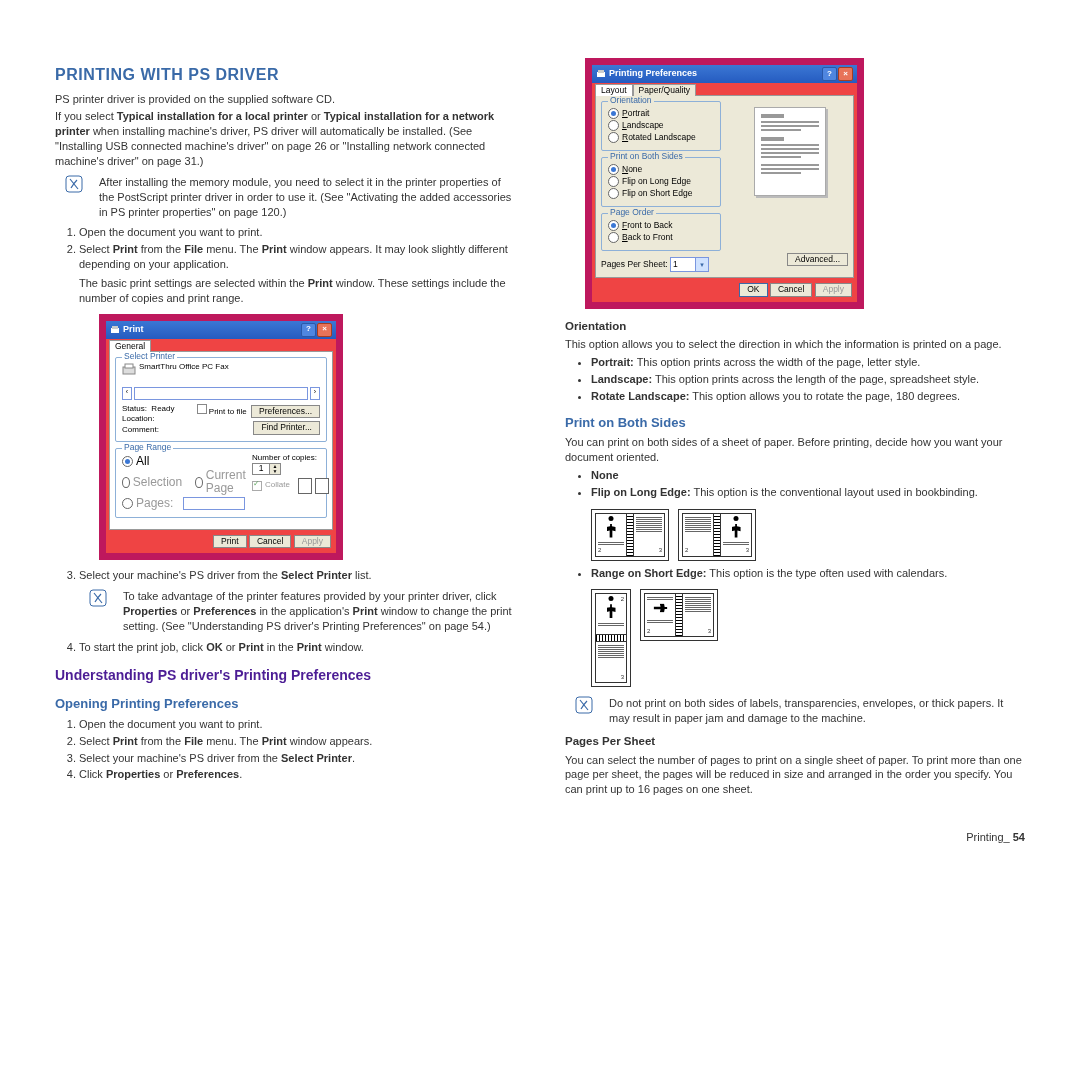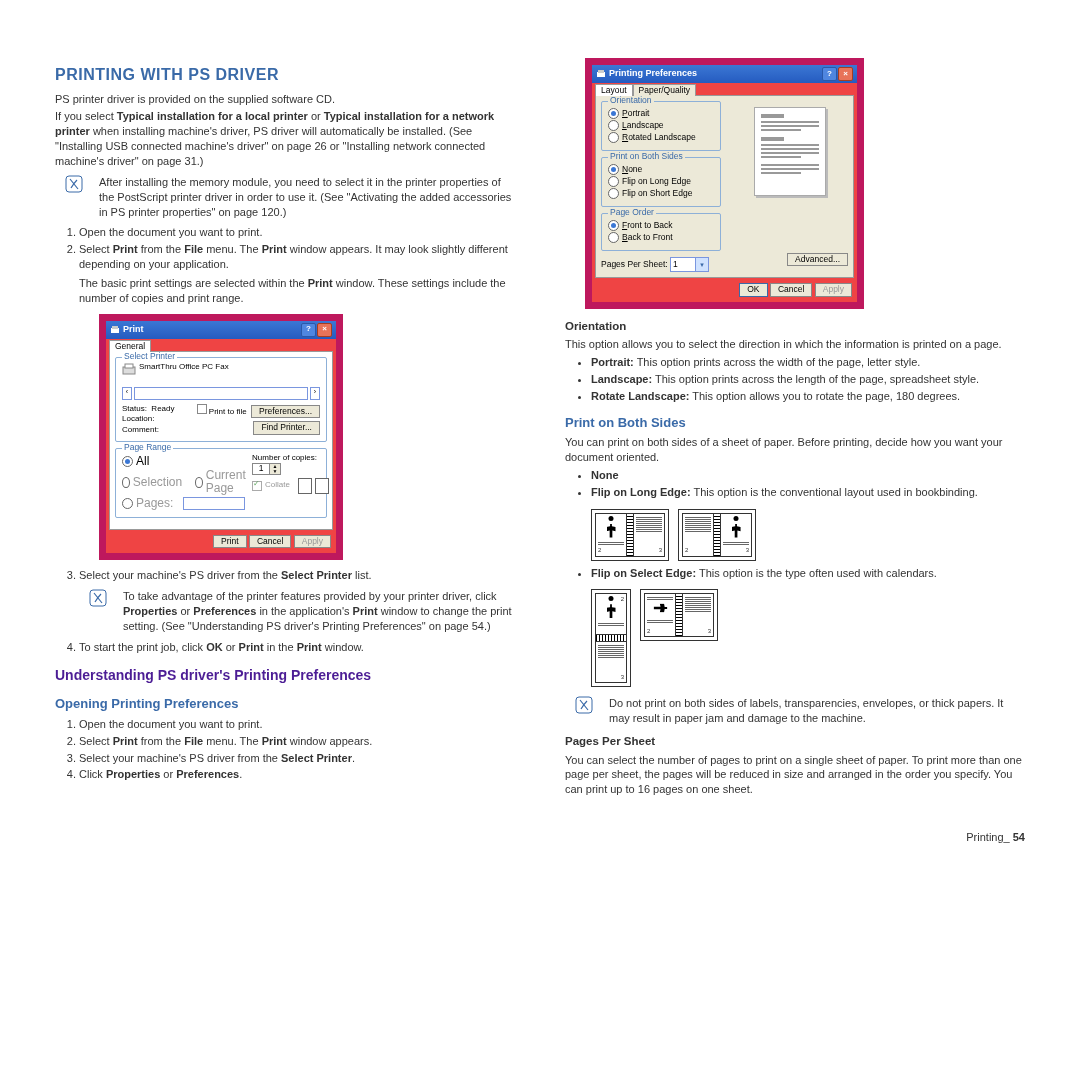--- a/index.html
+++ b/index.html
@@ -320,21 +320,21 @@
   <h3>Print on Both Sides</h3>
   <p>You can print on both sides of a sheet of paper. Before printing, decide how you want your document oriented.</p>
   <ul>
     <li><b>None</b></li>
     <li><b>Flip on Long Edge:</b><span>  This option is the conventional layout used in bookbinding.</span>
       <div style="margin-top:6px;">
         <span class="book"><span class="pg"><span class="figh"></span><div style="text-align:center;margin-top:8px;"><span class="fig"></span></div><div class="ln"></div><div class="ln"></div><span class="num nl">2</span></span><span class="spine"></span><span class="pg"><div class="ln"></div><div class="ln"></div><div class="ln"></div><div class="ln"></div><div class="ln"></div><div class="ln"></div><div class="ln"></div><div class="ln"></div><span class="num nr">3</span></span></span>
         <span class="book"><span class="pg"><span class="num nl">2</span><div class="ln"></div><div class="ln"></div><div class="ln"></div><div class="ln"></div><div class="ln"></div><div class="ln"></div><div class="ln"></div><div class="ln"></div></span><span class="spine"></span><span class="pg"><span class="figh"></span><div style="text-align:center;margin-top:8px;"><span class="fig"></span></div><div class="ln"></div><div class="ln"></div><span class="num nr">3</span></span></span>
       </div>
     </li>
-    <li><b>Flip on Select Edge:</b><span>  This option is the type often used with calendars.</span>
+    <li><b>Range on Short Edge:</b><span>  This option is the type often used with calendars.</span>
       <div style="margin-top:6px;">
         <span class="book" style="padding:3px;">
           <span class="pg-stack">
             <span class="pg" style="display:block;width:26px;height:36px;">
                   <span class="num nr" style="top:1px;bottom:auto;">2</span>
                   <span class="figh"></span>
                   <div style="text-align:center;margin-top:8px;"><span class="fig"></span></div>
                   <div class="ln"></div>
                   <div class="ln"></div>
                 </span>

